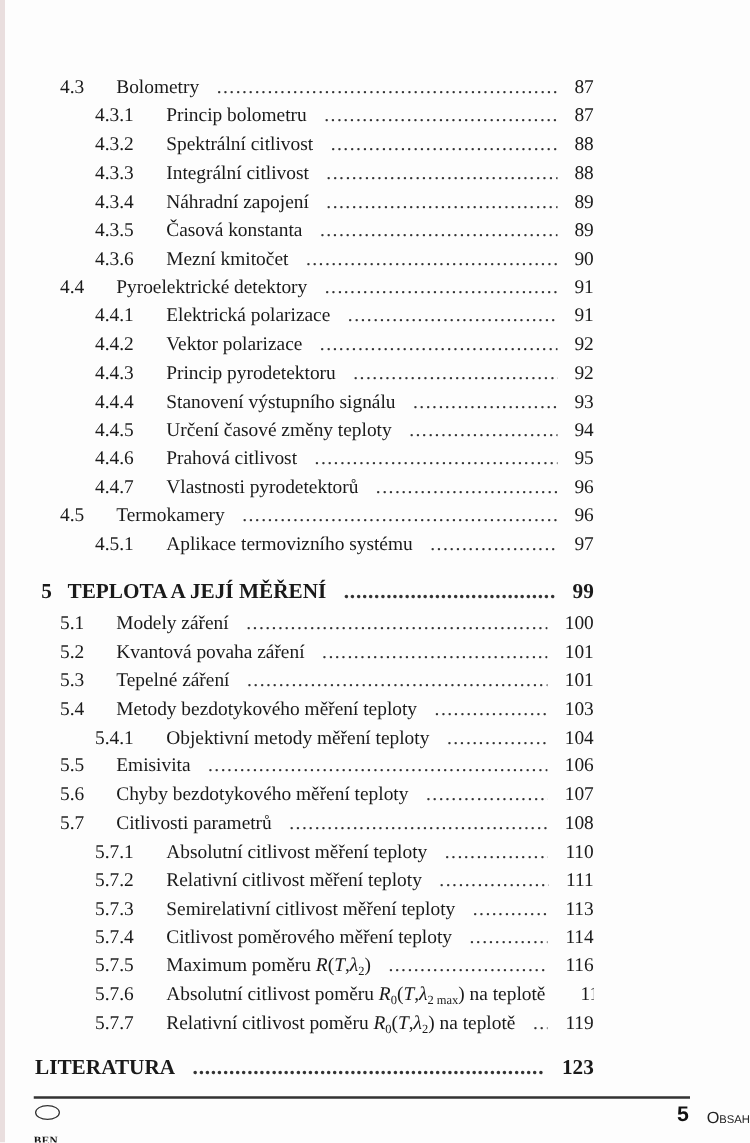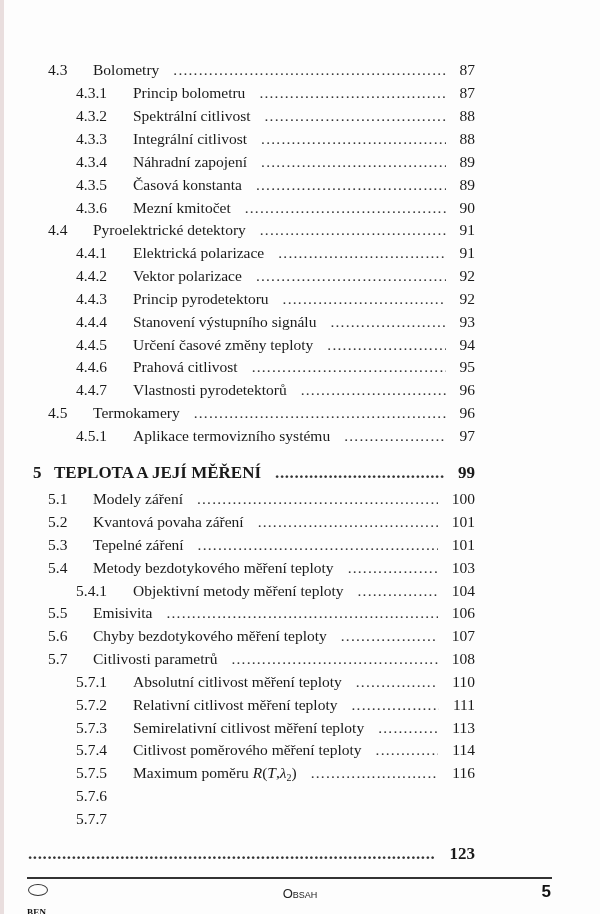--- a/index.html
+++ b/index.html
@@ -29,21 +29,21 @@
   .l1 { font-size: 17px; font-weight: bold; height: 24px; line-height: 24px; }
   .l1 .num { left: 33px; }
   .l1 .entry { left: 54px; align-items: flex-end; }
   .lit { font-size: 17px; font-weight: bold; height: 24px; line-height: 24px; }
   .lit .entry { left: 28px; }
   .dots.bold { letter-spacing: 0.6px; }
   i.m { font-style: italic; }
   sub { font-size: 10px; vertical-align: -3px; line-height: 0; }
   .rule { position: absolute; left: 27px; width: 525px; top: 877px; height: 1.5px; background: #333; }
   .footer-title {
-    position: absolute; left: 0; width: 600px; text-align: center; top: 886px;
+    position: absolute; left: 0; width: 600px; text-align: right; top: 886px;
     font-family: "Liberation Sans", sans-serif; font-size: 13px; font-variant: small-caps; color: #222;
   }
   .footer-page {
     position: absolute; right: 49px; top: 882px;
     font-family: "Liberation Sans", sans-serif; font-size: 17px; font-weight: bold; color: #111;
   }
   .logo { position: absolute; left: 27px; top: 884px; width: 22px; height: 24px; }
   .logo-oval { position: absolute; left: 1px; top: 0; width: 18px; height: 10px; border: 1px solid #333; border-radius: 50%; }
   .logo-text {
     position: absolute; left: 0; top: 23px; font-family: "Liberation Serif", serif; font-weight: bold;
@@ -302,27 +302,38 @@
 <div class="row l3" style="top:762px">
   <span class="num">5.7.5</span>
   <span class="entry">
       <span class="title"><span>Maximum poměru </span><i class="m">R</i><span>(</span><i class="m">T</i><span>,</span><i class="m">λ</i><sub>2</sub><span>)</span><span></span></span>
       <span class="dots"></span>
       <span class="page">116</span>
     </span>
 </div>
 <div class="row l3" style="top:785px">
   <span class="num">5.7.6</span>
+  <span class="entry">
+      <span class="title"><span>Absolutní citlivost poměru </span><i class="m">R</i><sub>0</sub><span>(</span><i class="m">T</i><span>,</span><i class="m">λ</i><sub>2 max</sub><span>)</span><span> na teplotě</span></span>
+      <span class="dots"></span>
+      <span class="page">117</span>
+    </span>
 </div>
 <div class="row l3" style="top:808px">
   <span class="num">5.7.7</span>
+  <span class="entry">
+      <span class="title"><span>Relativní citlivost poměru </span><i class="m">R</i><sub>0</sub><span>(</span><i class="m">T</i><span>,</span><i class="m">λ</i><sub>2</sub><span>)</span><span> na teplotě</span></span>
+      <span class="dots"></span>
+      <span class="page">119</span>
+    </span>
 </div>
 
 <div class="row lit" style="top:842px">
   <span class="entry">
+      <span class="title">LITERATURA</span>
       <span class="dots bold"></span>
       <span class="page">123</span>
     </span>
 </div>
 
 <div class="rule"></div>
 <div class="logo">
   <div class="logo-oval"></div>
   <div class="logo-text">BEN</div>
 </div>

